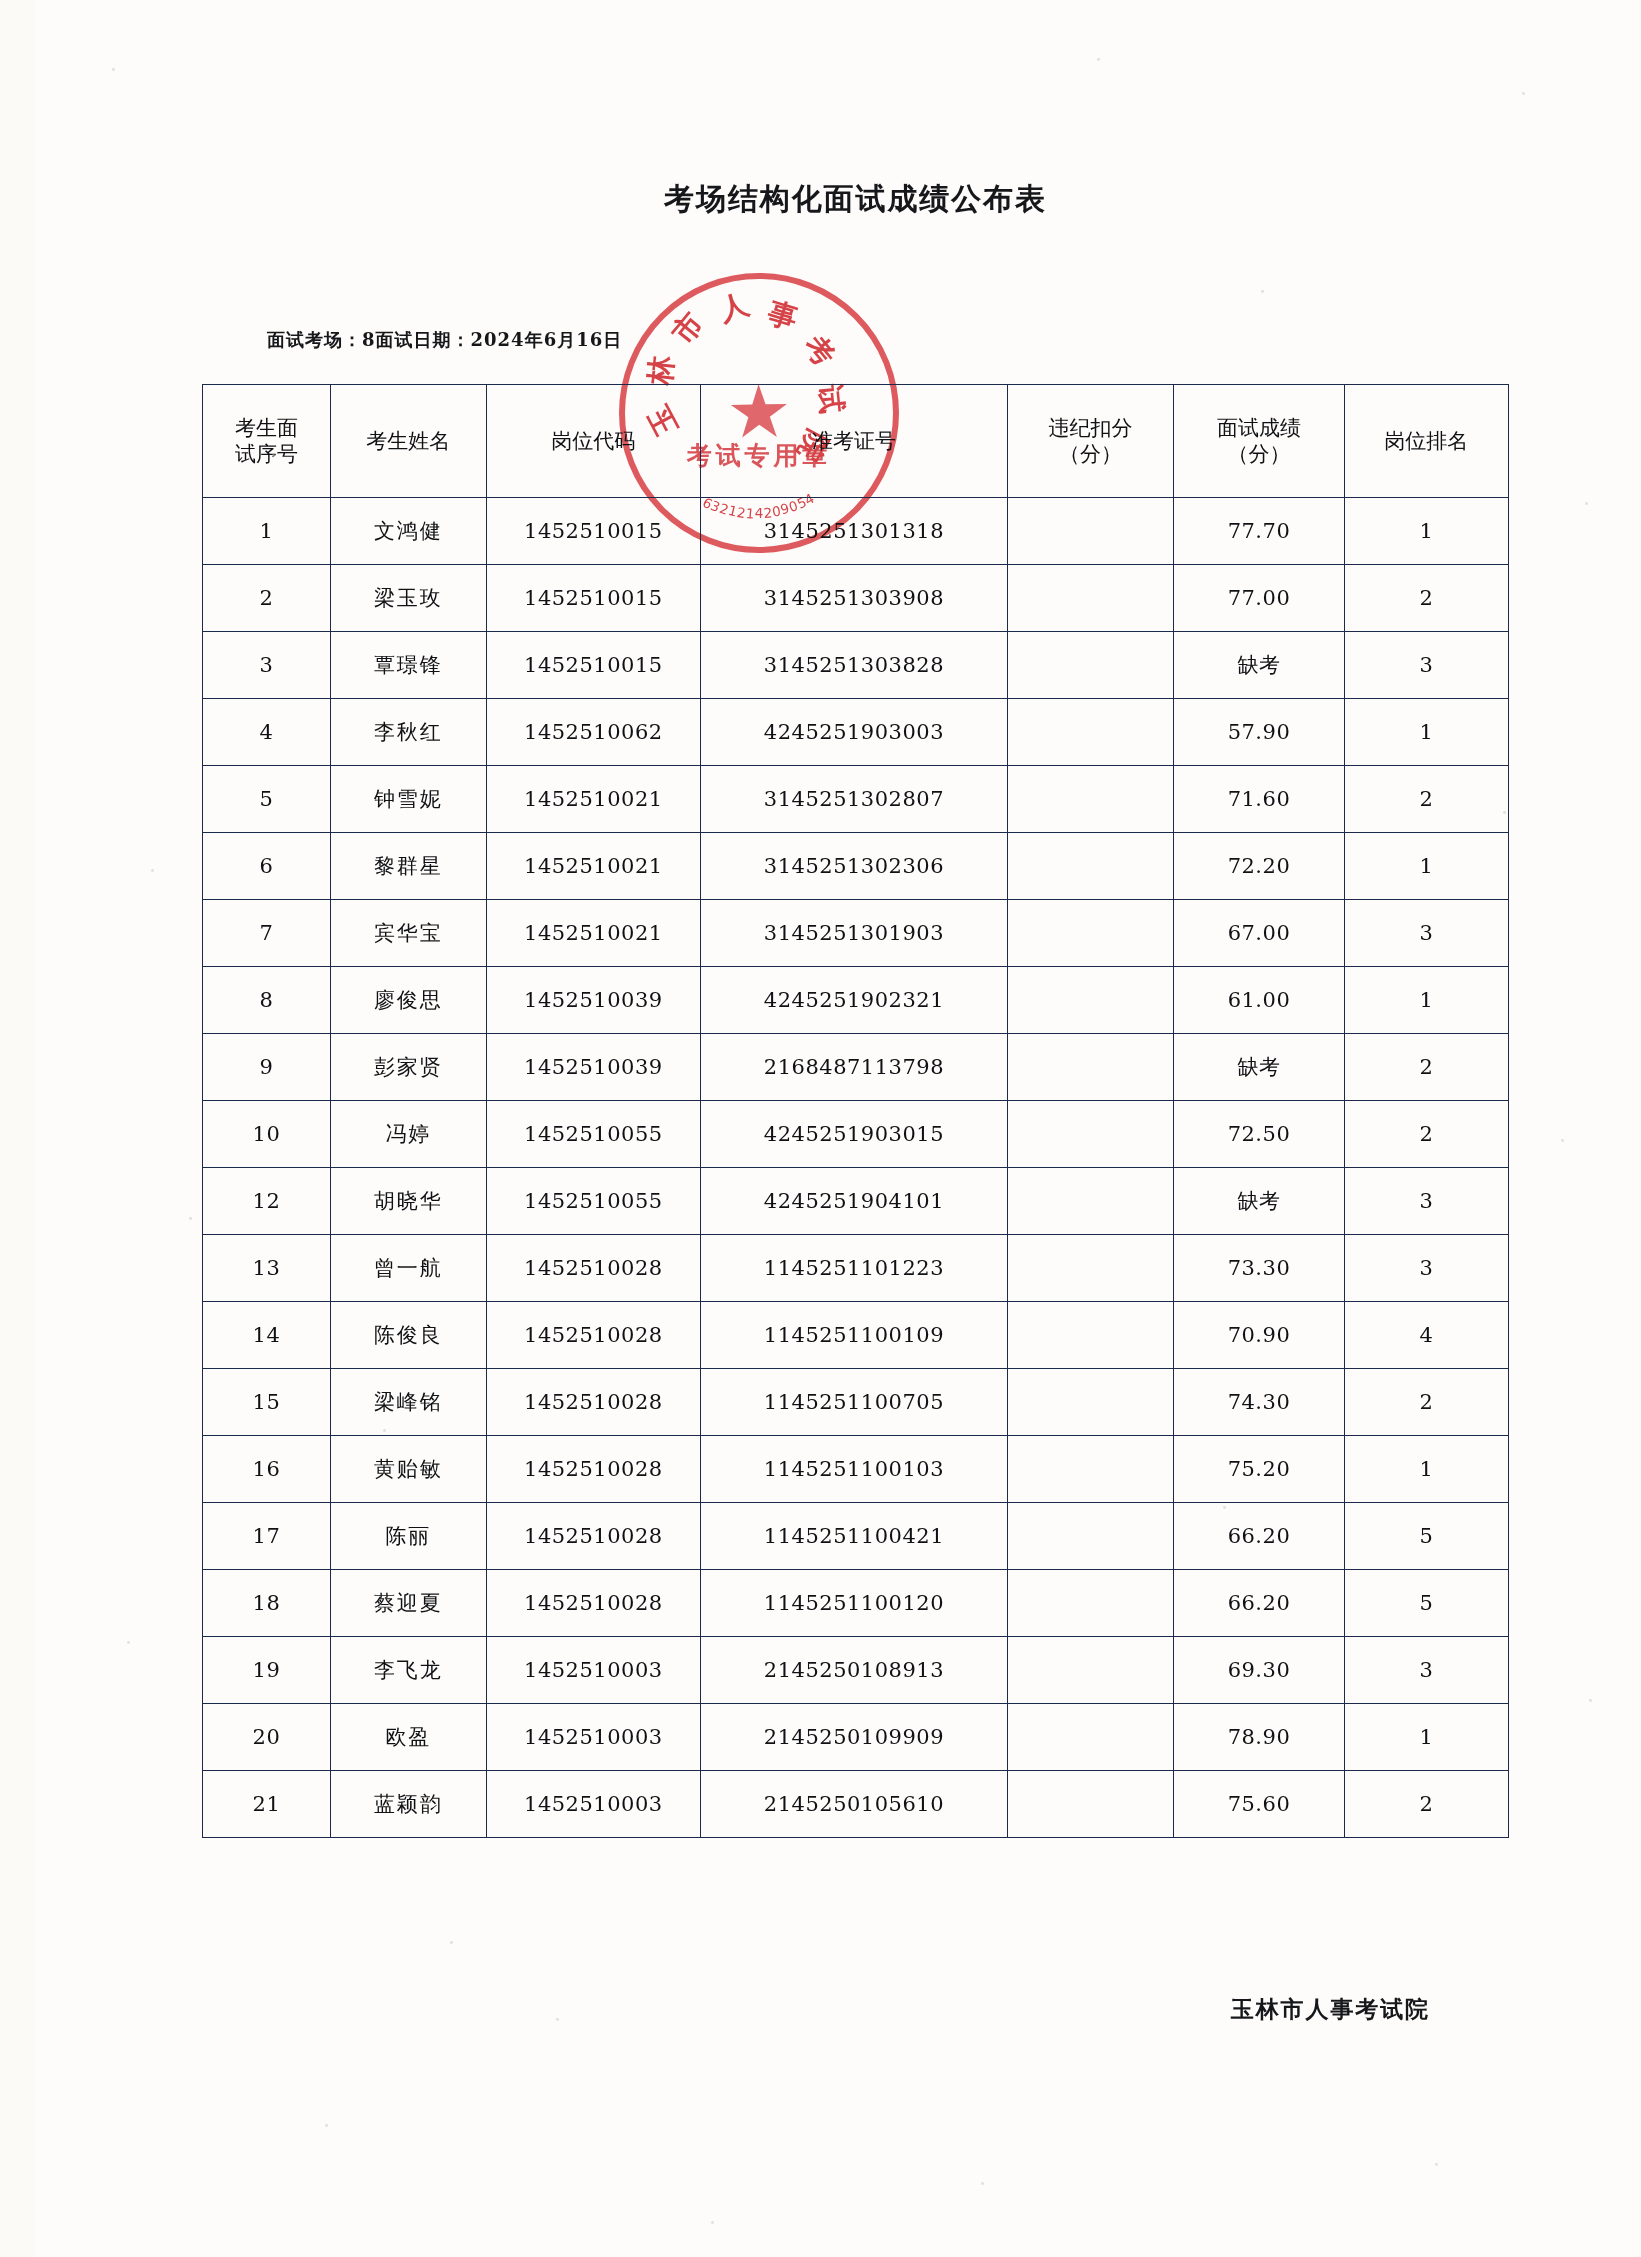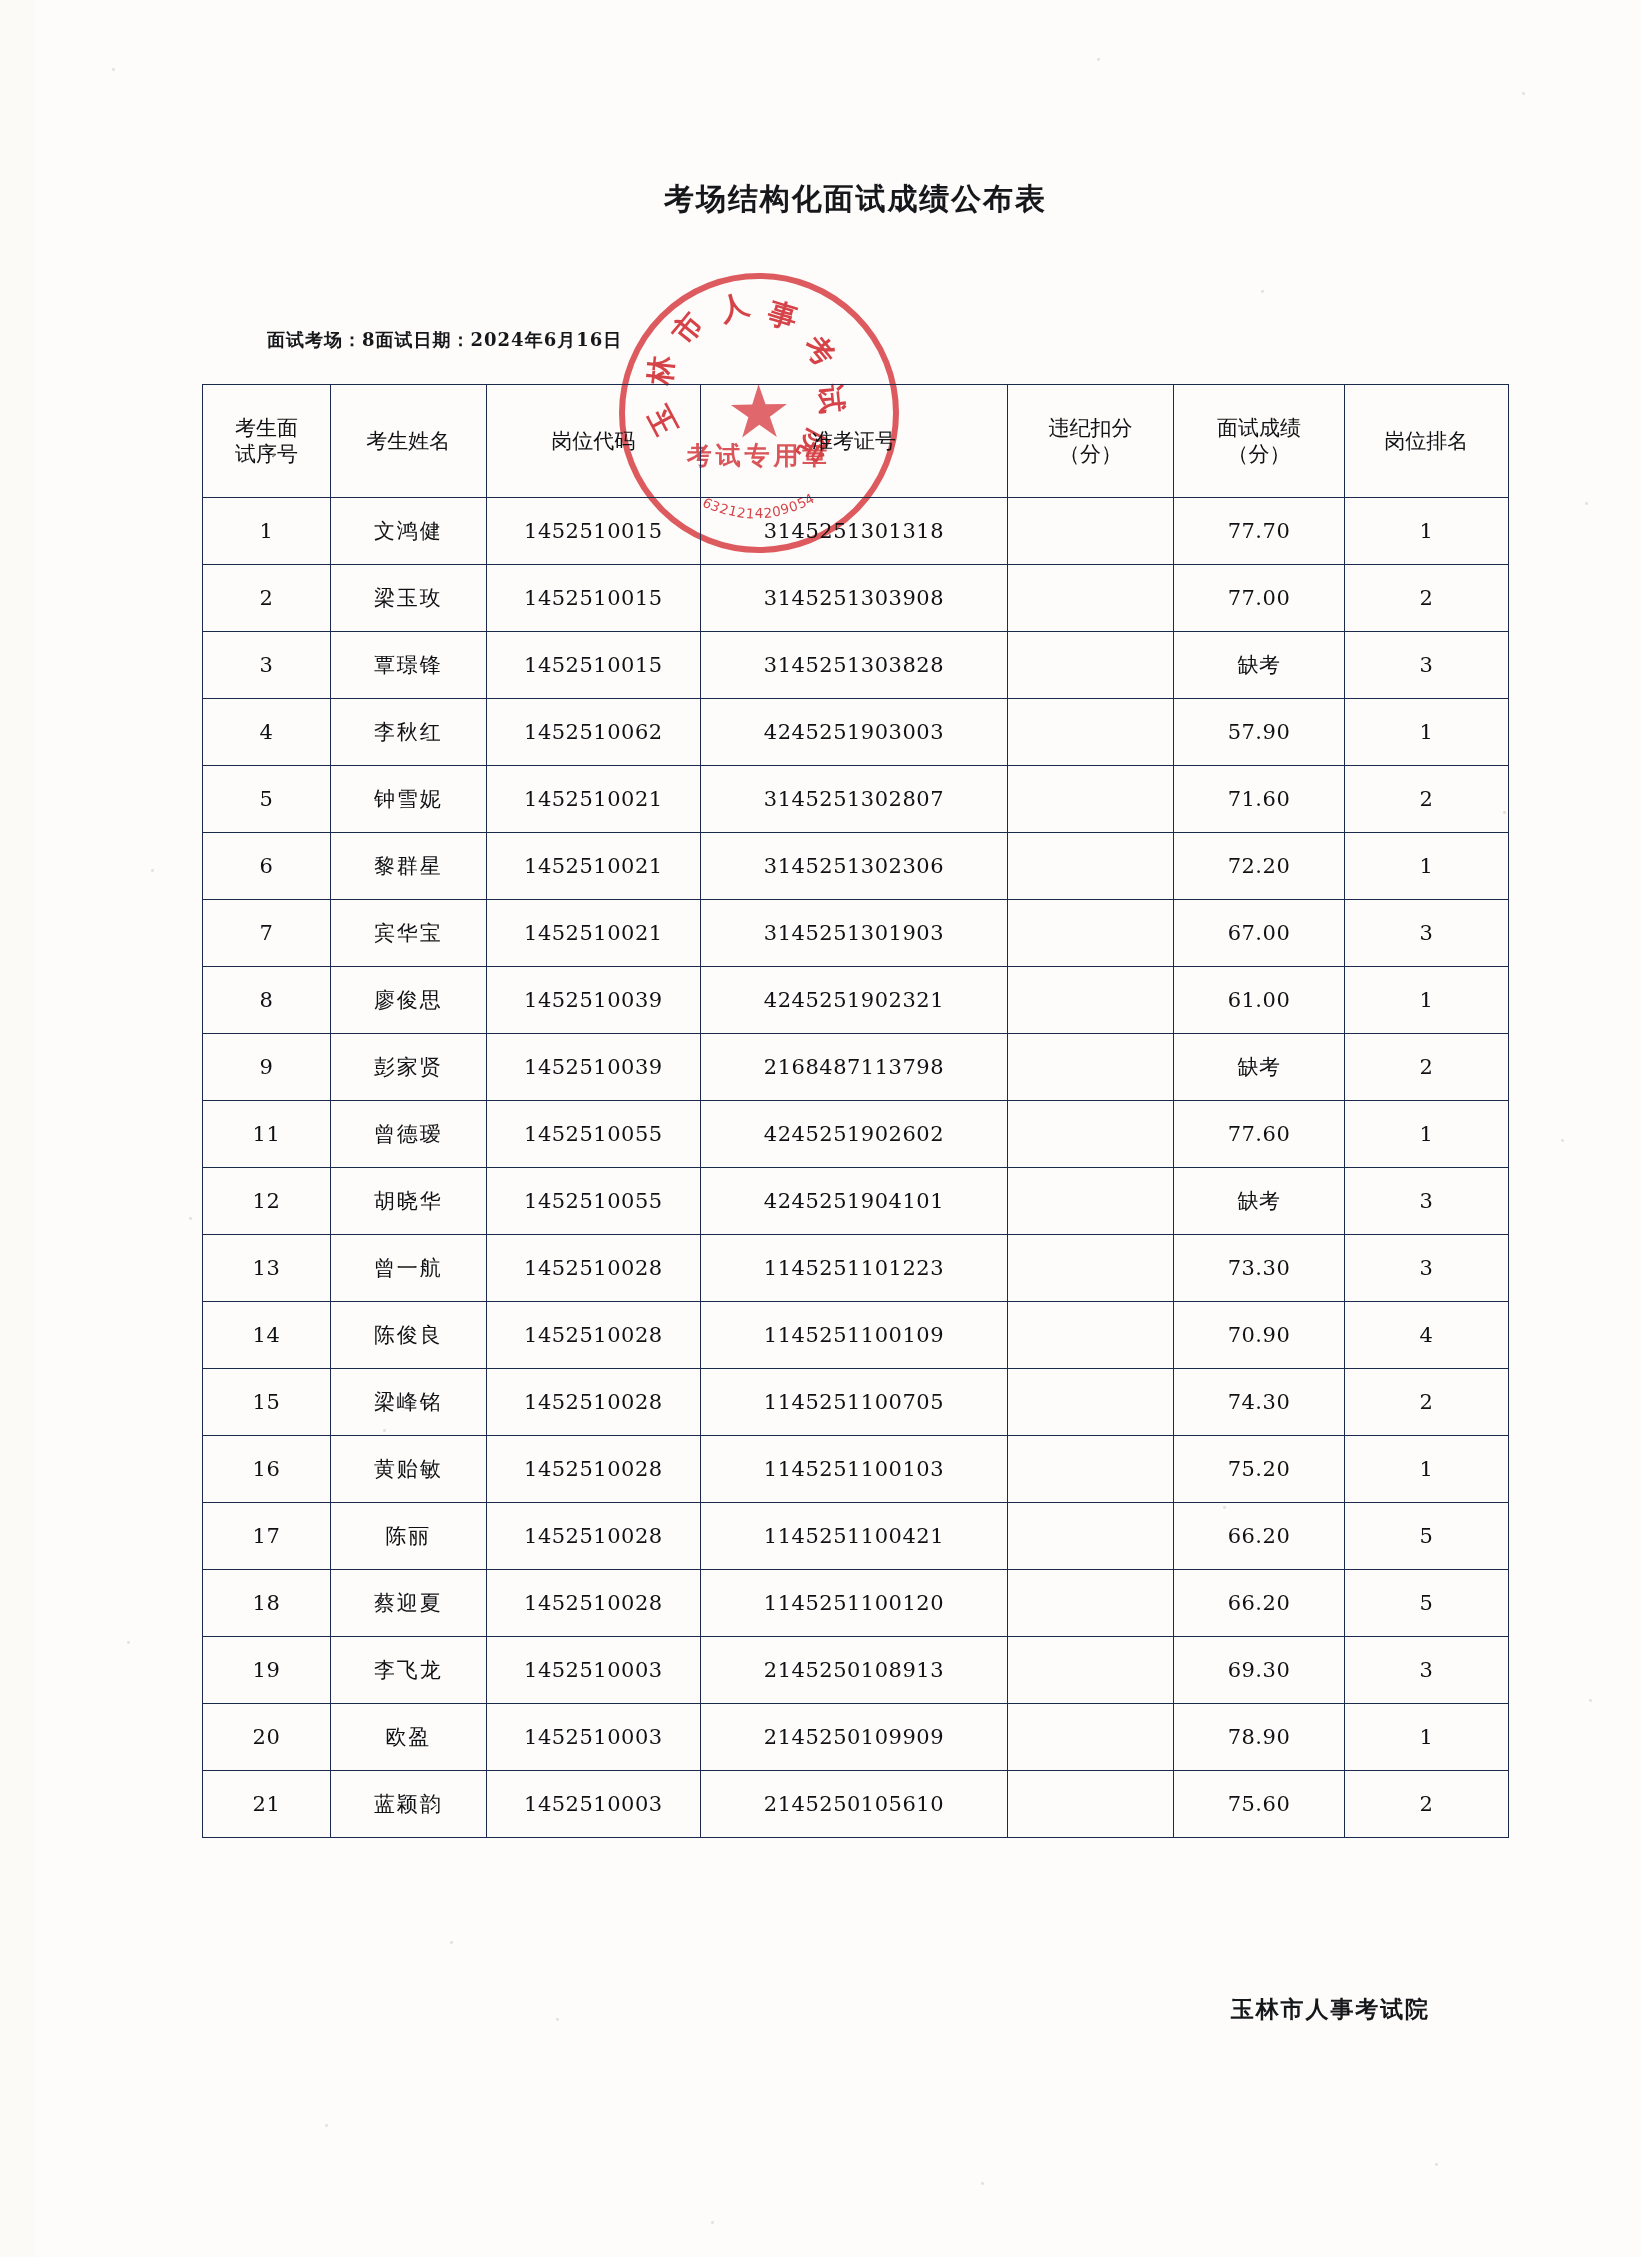--- a/index.html
+++ b/index.html
@@ -312,27 +312,27 @@
         <tr>
           <td class="col-seq num-cell">9</td>
           <td class="col-name name-cell">彭家贤</td>
           <td class="col-post num-cell">1452510039</td>
           <td class="col-admit num-cell">2168487113798</td>
           <td class="col-ded num-cell"></td>
           <td class="col-score num-cell">缺考</td>
           <td class="col-rank num-cell">2</td>
         </tr>
         <tr>
-          <td class="col-seq num-cell">11</td>
-          <td class="col-name name-cell">曾德瑷</td>
+          <td class="col-seq num-cell">10</td>
+          <td class="col-name name-cell">冯婷</td>
           <td class="col-post num-cell">1452510055</td>
-          <td class="col-admit num-cell">4245251902602</td>
-          <td class="col-ded num-cell"></td>
-          <td class="col-score num-cell">77.60</td>
-          <td class="col-rank num-cell">1</td>
+          <td class="col-admit num-cell">4245251903015</td>
+          <td class="col-ded num-cell"></td>
+          <td class="col-score num-cell">72.50</td>
+          <td class="col-rank num-cell">2</td>
         </tr>
         <tr>
           <td class="col-seq num-cell">12</td>
           <td class="col-name name-cell">胡晓华</td>
           <td class="col-post num-cell">1452510055</td>
           <td class="col-admit num-cell">4245251904101</td>
           <td class="col-ded num-cell"></td>
           <td class="col-score num-cell">缺考</td>
           <td class="col-rank num-cell">3</td>
         </tr>

